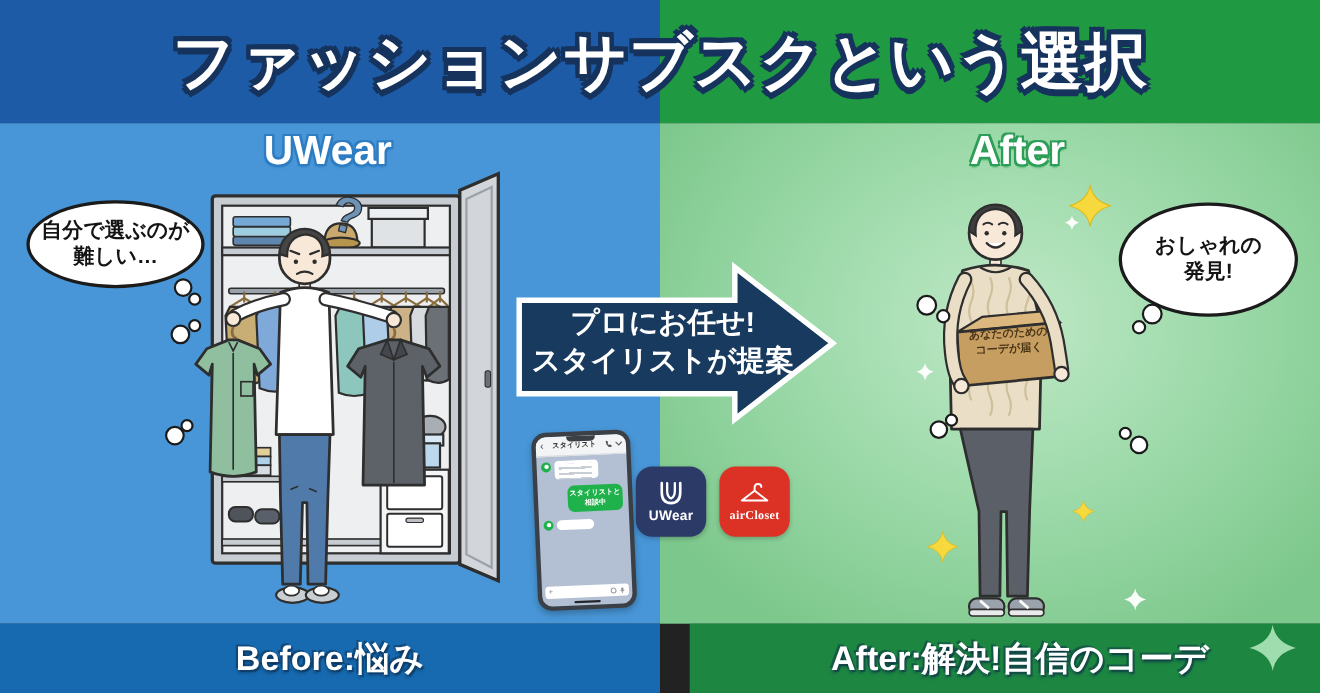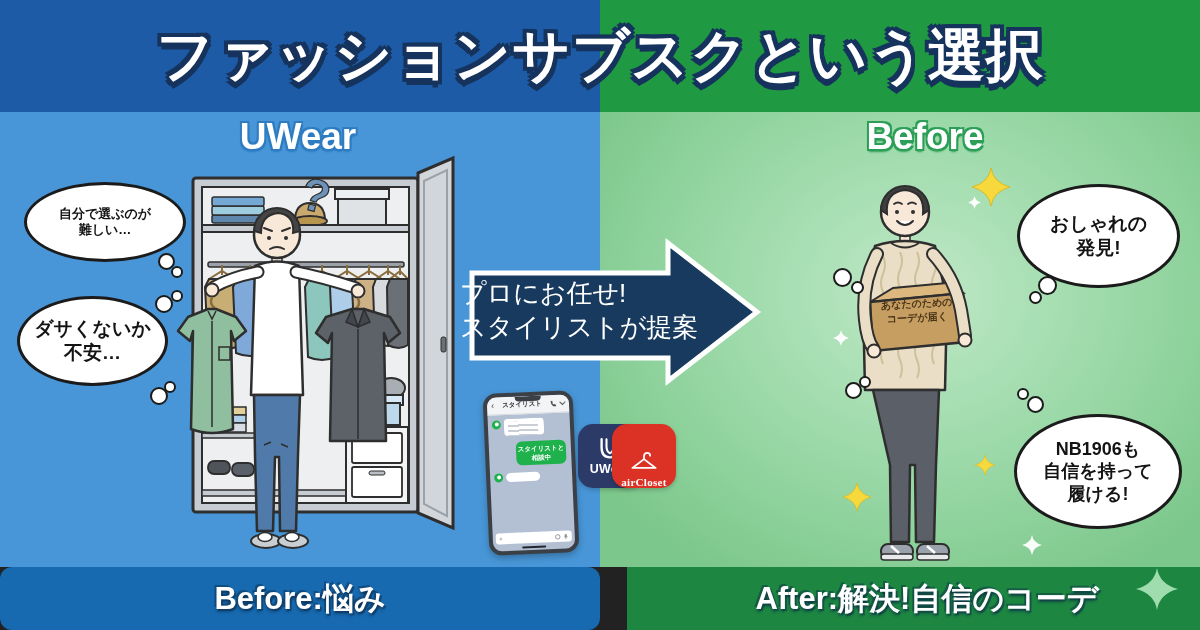--- a/index.html
+++ b/index.html
@@ -7,21 +7,21 @@
     font-family:"Liberation Sans","DejaVu Sans",sans-serif;}
   .abs{position:absolute;}
 
   
   .banner-left{left:0;top:0;width:600px;height:112px;background:var(--before-banner,#1d5ba6);}
   .banner-right{left:600px;top:0;width:600px;height:112px;background:var(--after-banner,#1f9a42);}
   .main-left{left:0;top:112px;width:600px;height:455px;background:var(--before-bg,#4896d7);}
   .main-right{left:600px;top:112px;width:600px;height:455px;
     background:radial-gradient(ellipse at 53% 40%,#bfe8c6 0%,#9bd9a8 45%,#7cc78b 85%);}
   .footer-left{left:0;top:567px;width:600px;height:63px;background:var(--before-footer,#176ab0);
-    display:flex;align-items:center;justify-content:center;border-radius:12px;}
+    display:flex;align-items:center;justify-content:center;}
   .footer-right{left:600px;top:567px;width:600px;height:63px;background:var(--after-footer,#1d8742);
     display:flex;align-items:center;justify-content:center;margin-left:27px;}
 
   
   .title{left:0;top:0;width:1200px;height:112px;display:flex;align-items:center;justify-content:center;
     font-size:57px;font-weight:bold;color:#fff;letter-spacing:1px;
     text-shadow:-4px -4px 0 #15335c,4px -4px 0 #15335c,-4px 4px 0 #15335c,4px 4px 0 #15335c,
       -4px 0 0 #15335c,4px 0 0 #15335c,0 -4px 0 #15335c,0 4px 0 #15335c,0 7px 0 #15335c;}
   .section-label{width:300px;text-align:center;font-size:37px;font-weight:bold;color:#fff;}
   .label-before{left:148px;top:116px;
@@ -29,32 +29,32 @@
   .label-after{left:775px;top:116px;
     text-shadow:-2px -2px 0 #2d9e57,2px -2px 0 #2d9e57,-2px 2px 0 #2d9e57,2px 2px 0 #2d9e57,0 3px 2px #2d9e57;}
   .footer-text{font-size:31px;font-weight:bold;color:#fff;
     text-shadow:-2px -2px 0 rgba(10,40,70,.45),2px 2px 0 rgba(10,40,70,.45),0 3px 3px rgba(10,40,70,.5);}
 
   
   .bubble{position:absolute;background:#fff;border:3px solid #1b1b1b;border-radius:50%;
     display:flex;align-items:center;justify-content:center;text-align:center;
     font-weight:bold;color:#141414;line-height:1.25;}
   .pre{white-space:pre-line;}
-  .b1{left:24px;top:182px;width:156px;height:74px;font-size:13px;}
+  .b1{left:24px;top:182px;width:156px;height:74px;font-size:19px;}
   .b2{left:17px;top:296px;width:145px;height:84px;font-size:19px;}
   .b3{left:49px;top:406px;width:119px;height:88px;font-size:20px;}
   .a1{left:717px;top:176px;width:155px;height:105px;font-size:19px;}
   .a2{left:1017px;top:184px;width:157px;height:98px;font-size:19px;}
   .a3{left:739px;top:407px;width:137px;height:78px;font-size:18px;}
   .a4{left:1014px;top:414px;width:162px;height:109px;font-size:18px;}
   .dot{position:absolute;background:#fff;border:2.5px solid #1b1b1b;border-radius:50%;}
 
   
   .arrow-svg{left:455px;top:235px;width:315px;height:155px;}
-  .arrow-text{left:460px;top:277px;width:285px;font-size:26px;font-weight:normal;
+  .arrow-text{left:460px;top:277px;width:285px;text-align:center;font-size:26px;font-weight:bold;
     color:#fff;line-height:1.3;}
 
   
   .phone{left:486px;top:392px;width:82px;height:154px;background:#3b4046;border-radius:13px;
     padding:4px;transform:rotate(-2.5deg);box-shadow:0 3px 6px rgba(0,0,0,.25);}
   .phone-screen{position:relative;width:100%;height:100%;background:#b3c0d4;border-radius:9px;overflow:hidden;}
   .notch{position:absolute;left:50%;top:0;transform:translateX(-50%);width:26px;height:5px;
     background:#3b4046;border-radius:0 0 4px 4px;}
   .chat-header{position:absolute;left:0;top:0;width:100%;height:17px;background:#f2f4f6;
     display:flex;align-items:center;font-size:6.5px;color:#333;border-bottom:1px solid #d8dce0;}
@@ -71,21 +71,21 @@
   .recv2{position:absolute;left:16px;top:76px;width:34px;height:9px;background:#fff;border-radius:4.5px;}
   .chat-input{position:absolute;left:3px;right:3px;bottom:7px;height:11px;background:#fff;border-radius:3px;
     display:flex;align-items:center;justify-content:space-between;font-size:7px;color:#8a8f94;padding:0 3px;}
   .homebar{position:absolute;left:50%;bottom:2px;transform:translateX(-50%);width:24px;height:2.5px;
     background:#23262a;border-radius:2px;}
 
   
   .app{position:absolute;width:64px;height:64px;border-radius:15px;display:flex;flex-direction:column;
     align-items:center;justify-content:center;gap:1px;box-shadow:0 2px 4px rgba(0,0,0,.2);}
   .app-uwear{left:578px;top:424px;background:var(--uwear-navy,#2c3a68);}
-  .app-aircloset{left:612px;top:424px;background:var(--aircloset-red,#dc3226);justify-content:flex-end;}
+  .app-aircloset{left:654px;top:424px;background:var(--aircloset-red,#dc3226);}
   .app-uwear .app-label{color:#fff;font-size:12.5px;font-weight:bold;letter-spacing:.2px;}
   .app-aircloset .app-label{color:#fff;font-size:11px;font-family:"Liberation Serif","DejaVu Serif",serif;
     font-weight:bold;letter-spacing:.3px;}
 
   
   .illus-before{left:160px;top:145px;width:320px;height:420px;}
   .illus-after{left:815px;top:150px;width:200px;height:420px;}
   .box-label{left:862px;top:297px;width:110px;text-align:center;font-size:10px;font-weight:bold;
     color:#4a3517;transform:rotate(-3deg);line-height:1.35;}
   .spark{position:absolute;}
@@ -96,21 +96,21 @@
 <div class="canvas">
 
   <div class="abs banner-left"></div>
   <div class="abs banner-right"></div>
   <div class="abs main-left"></div>
   <div class="abs main-right"></div>
 
   <div class="abs title">ファッションサブスクという選択</div>
 
   <div class="abs section-label label-before">UWear</div>
-  <div class="abs section-label label-after">Before</div>
+  <div class="abs section-label label-after">After</div>
 
   <svg class="abs illus-before" viewBox="0 0 320 420">
     <g>
       <rect x="33" y="33" width="225" height="334" rx="3" fill="#c6ccd1" stroke="#2e2e2e" stroke-width="3"></rect>
       <rect x="42" y="42" width="207" height="316" fill="#edeff1" stroke="#2e2e2e" stroke-width="2"></rect>
       <rect x="52" y="70" width="52" height="8" rx="2" fill="#5f87ae" stroke="#2e2e2e" stroke-width="1.5"></rect>
       <rect x="52" y="61" width="52" height="9" rx="2" fill="#9fcde0" stroke="#2e2e2e" stroke-width="1.5"></rect>
       <rect x="52" y="52" width="52" height="9" rx="2" fill="#76a8d6" stroke="#2e2e2e" stroke-width="1.5"></rect>
       <path d="M135,76 Q135,58 150,58 Q165,58 165,76 Z" fill="#c9a96e" stroke="#2e2e2e" stroke-width="2"></path>
       <ellipse cx="150" cy="76" rx="17" ry="5" fill="#b8954f" stroke="#2e2e2e" stroke-width="2"></ellipse>
@@ -239,27 +239,22 @@
       <rect x="102" y="394" width="32" height="15" rx="7" fill="#9aa2ab" stroke="#2e2e2e" stroke-width="2"></rect>
       <rect x="102" y="404" width="32" height="6" rx="3" fill="#e8eaec" stroke="#2e2e2e" stroke-width="1.5"></rect>
       <path d="M112,396 l8,7" stroke="#ffffff" stroke-width="2.5"></path>
     </g>
   </svg>
   <div class="abs box-label pre">あなたのための
 コーデが届く</div>
 
   <div class="bubble b1 pre">自分で選ぶのが
 難しい…</div>
-  <div class="bubble b2 pre">ダサくないか
-不安…</div>
   <div class="bubble a2 pre">おしゃれの
 発見!</div>
-  <div class="bubble a4 pre">NB1906も
-自信を持って
-履ける!</div>
   <div class="dot" style="left:158px;top:253px;width:13px;height:13px"></div>
   <div class="dot" style="left:171px;top:266px;width:8px;height:8px"></div>
   <div class="dot" style="left:155px;top:295px;width:14px;height:14px"></div>
   <div class="dot" style="left:171px;top:290px;width:8px;height:8px"></div>
   <div class="dot" style="left:150px;top:387px;width:14px;height:14px"></div>
   <div class="dot" style="left:164px;top:381px;width:8px;height:8px"></div>
   <div class="dot" style="left:833px;top:268px;width:15px;height:15px"></div>
   <div class="dot" style="left:851px;top:281px;width:9px;height:9px"></div>
   <div class="dot" style="left:1038px;top:276px;width:15px;height:15px"></div>
   <div class="dot" style="left:1029px;top:291px;width:9px;height:9px"></div>

